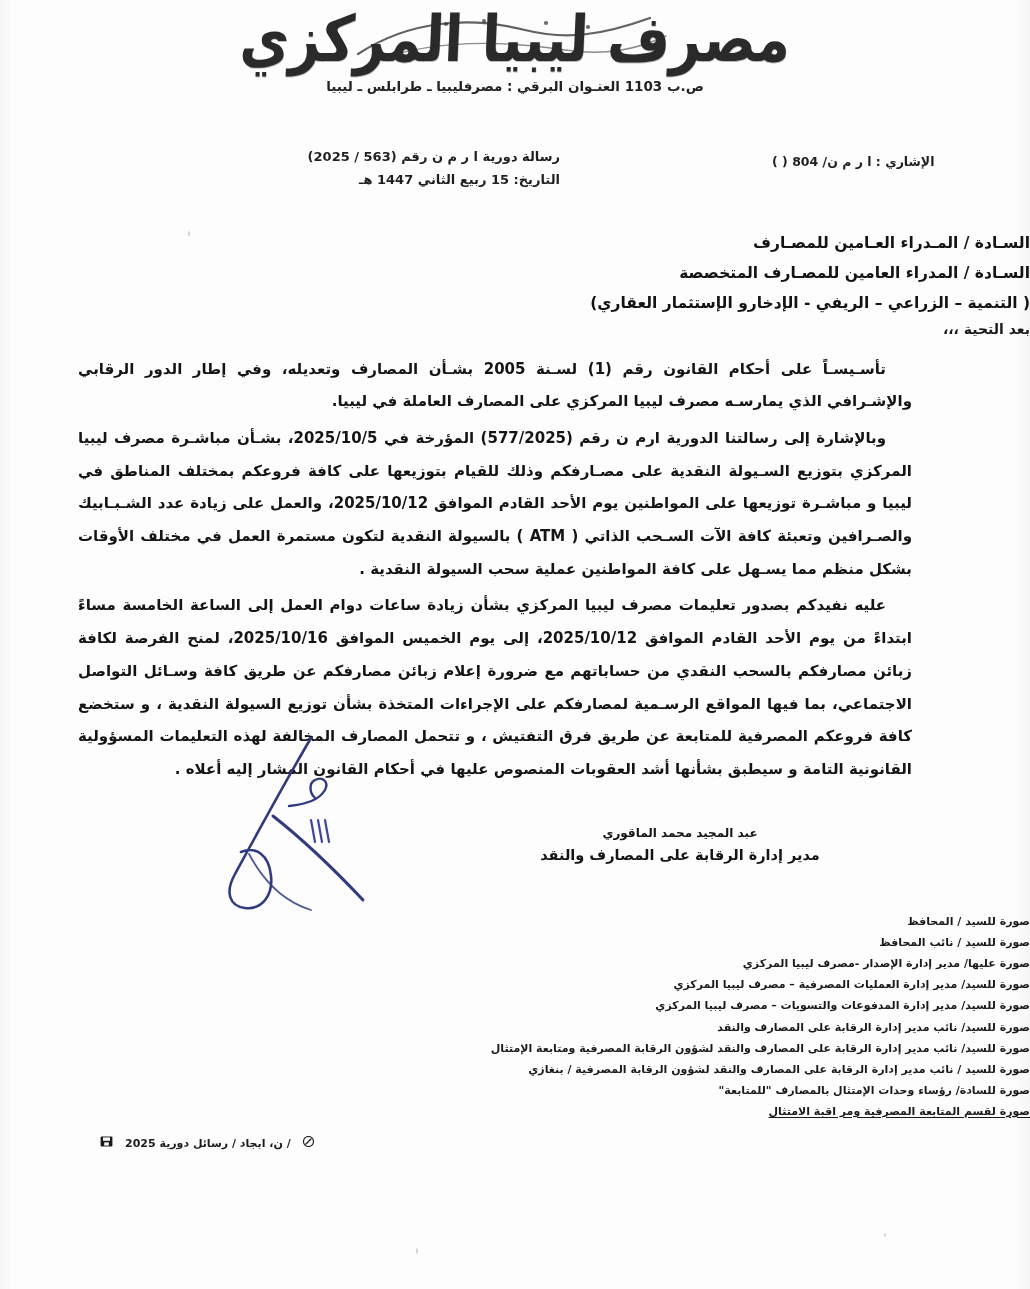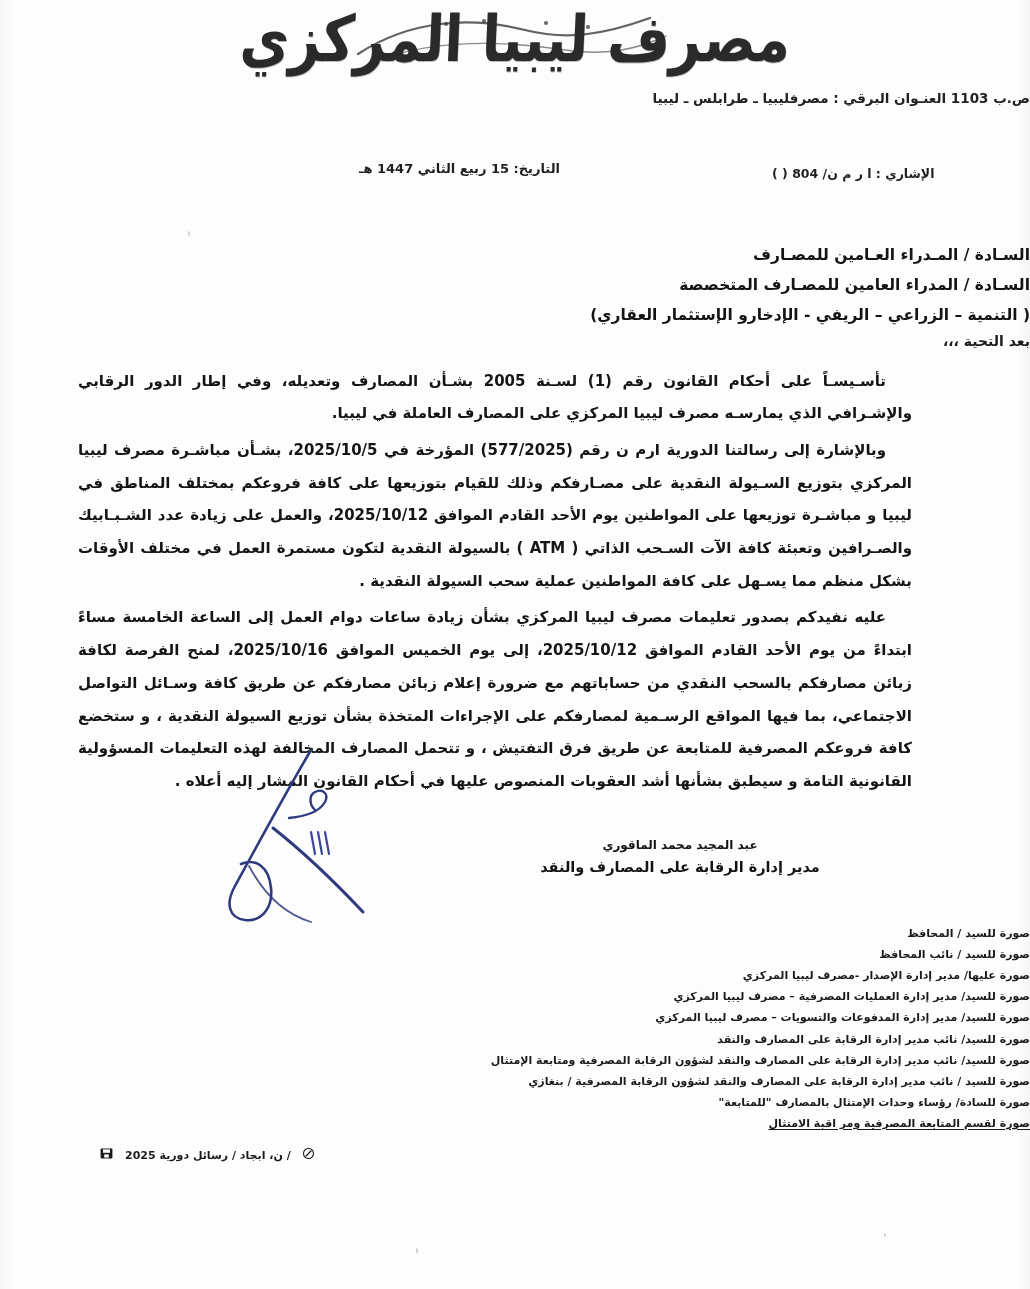--- a/index.html
+++ b/index.html
@@ -51,23 +51,22 @@
     top: 6px;
     width: 330px;
     height: 60px;
     margin-left: -165px;
     pointer-events: none;
   }
   .address-line {
     font-size: 13.5px;
     font-weight: 700;
     color: #232323;
-    margin-top: 14px;
+    margin-top: 2px;
     letter-spacing: 0.2px;
-    text-align: right;
   }
 
   
   .ref-row {
     position: relative;
     margin-top: 46px;
     height: 82px;
   }
   .ref-left {
     position: absolute;
@@ -222,20 +221,21 @@
         <circle cx="238" cy="17" r="2.1" fill="#2d2d2d" opacity="0.7"></circle>
       </svg>
       <span class="logo-calligraphy">مصرف ليبيا المركزي</span>
     </div>
     <div class="address-line">ص.ب 1103 العنـوان البرقي : مصرفليبيا ـ طرابلس ـ ليبيا</div>
   </div>
 
   <div class="ref-row">
     <div class="ref-left">الإشاري : ا ر م ن/ 804   (        )</div>
     <div class="ref-right">
+      <div>رسالة دورية ا ر م ن رقم (563 / 2025)</div>
       <div>التاريخ: 15 ربيع الثاني 1447 هـ</div>
     </div>
   </div>
 
   <div class="addressees">
     <div class="line">السـادة / المـدراء العـامين للمصـارف</div>
     <div class="line">السـادة / المدراء العامين للمصـارف المتخصصة</div>
     <div class="line">( التنمية – الزراعي – الريفي - الإدخارو الإستثمار العقاري)</div>
     <div class="salutation">بعد التحية ،،،</div>
   </div>

